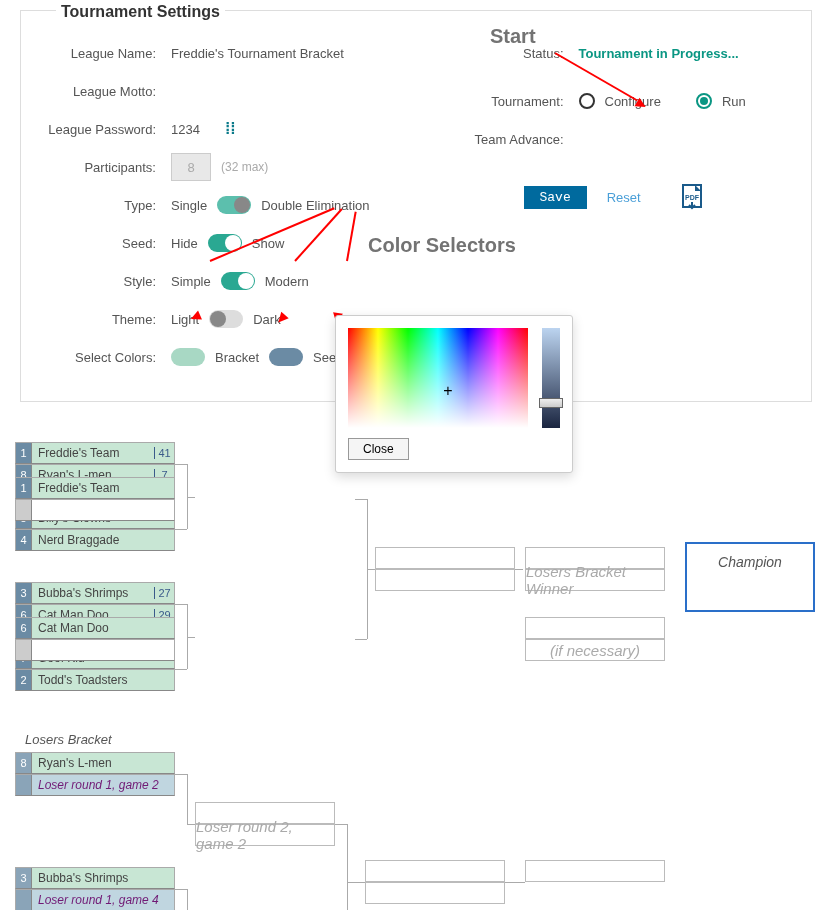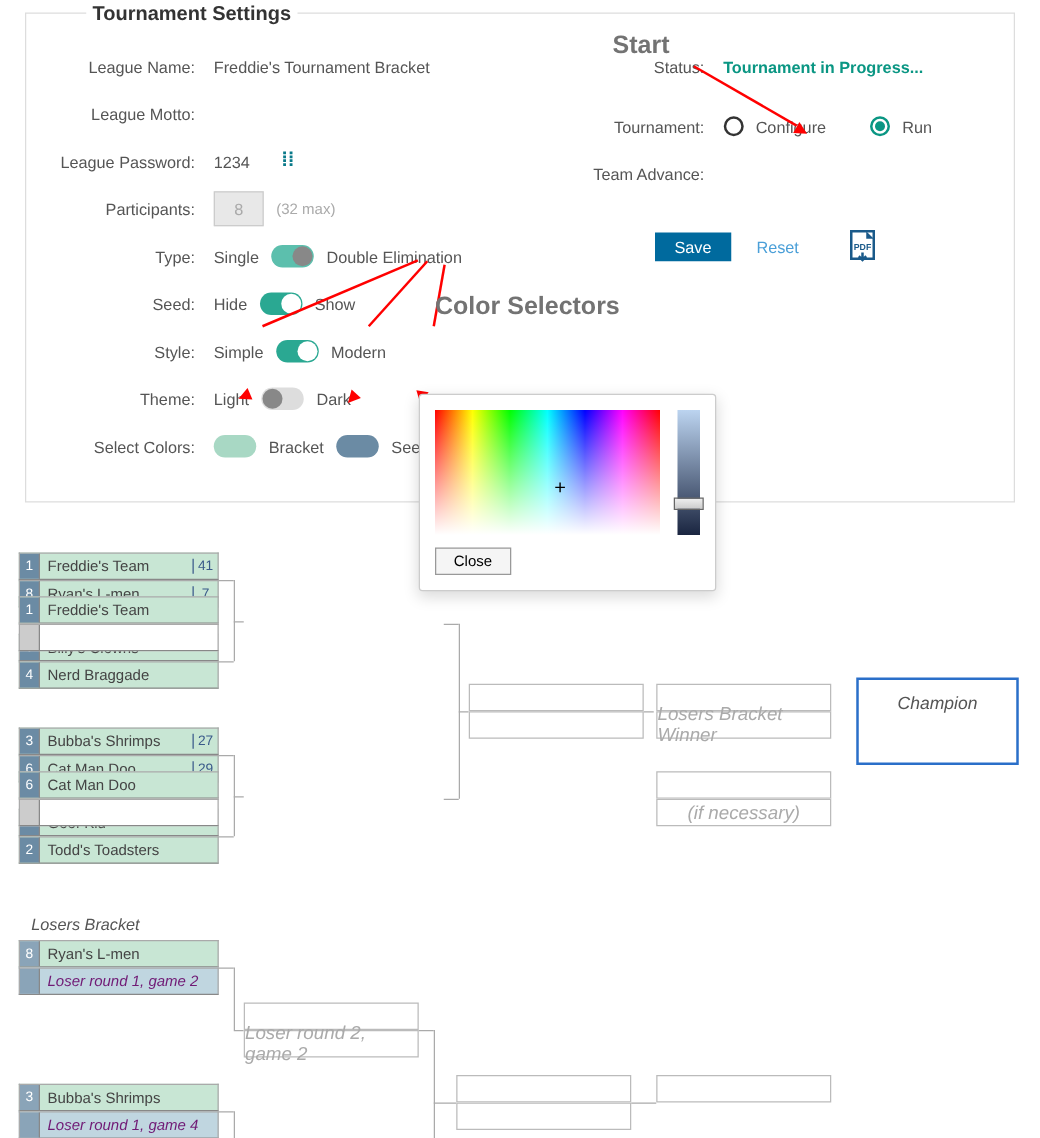--- a/index.html
+++ b/index.html
@@ -1,18 +1,18 @@
 <!DOCTYPE html>
 <html><head>
 <meta charset="utf-8">
 <style>
 * { box-sizing: border-box; margin: 0; padding: 0; }
 body { font-family: "Segoe UI", Arial, sans-serif; font-size: 13px; color: #333; background: #fff; width: 832px; }
 .settings-panel { border: 1px solid #ddd; margin: 10px 20px; padding: 10px 20px 20px; position: relative; }
-.settings-title { font-weight: bold; font-size: 16px; position: relative; top: -18px; background: #fff; display: inline-block; padding: 0 5px; margin-left: 28px; }
+.settings-title { font-weight: bold; font-size: 16px; position: relative; top: -18px; background: #fff; display: inline-block; padding: 0 5px; margin-left: 15px; }
 .settings-row { display: flex; }
 .settings-left { width: 55%; }
 .settings-right { width: 45%; padding-left: 10px; }
 .form-row { display: flex; align-items: center; margin-bottom: 10px; min-height: 28px; }
 .form-label { width: 130px; text-align: right; padding-right: 15px; color: #555; }
 .form-value { color: #555; display: flex; align-items: center; gap: 10px; }
 .num-box { width: 40px; height: 28px; background: #e8e8e8; border: 1px solid #ccc; display: flex; align-items: center; justify-content: center; color: #aaa; }
 .max-hint { color: #aaa; font-size: 12px; }
 .toggle { width: 34px; height: 18px; border-radius: 9px; position: relative; display: inline-block; }
 .toggle-knob { width: 16px; height: 16px; border-radius: 50%; position: absolute; top: 1px; }
@@ -23,21 +23,21 @@
 .toggle.off { background: #ddd; }
 .toggle.off .toggle-knob { left: 1px; background: #888; }
 .color-chip { width: 34px; height: 18px; border-radius: 9px; display: inline-block; }
 .chip-green { background: #a8d8c4; }
 .chip-blue { background: #6b8ba4; }
 .chip-dark { background: #2b3440; }
 .radio { width: 16px; height: 16px; border: 2px solid #333; border-radius: 50%; display: inline-block; position: relative; }
 .radio.selected { border-color: #0a9683; }
 .radio.selected::after { content: ""; width: 8px; height: 8px; background: #0a9683; border-radius: 50%; position: absolute; top: 2px; left: 2px; }
 .status-text { color: #0a9683; font-weight: bold; }
-.btn-save { background: #006a9e; color: #fff; border: none; padding: 4px 16px; font-size: 13px; cursor: pointer; }
+.btn-save { background: #006a9e; color: #fff; border: none; padding: 4px 16px; font-size: 13px; cursor: pointer; font-family: Liberation Mono, monospace; }
 .btn-reset { color: #4a9fd8; background: none; border: none; font-size: 13px; cursor: pointer; margin-left: 20px; }
 .pdf-icon { width: 24px; height: 28px; margin-left: 40px; }
 .annotation { position: absolute; color: #737373; font-weight: bold; font-size: 20px; pointer-events: none; z-index: 50; }
 .arrow-line { position: absolute; background: #f00; height: 2px; transform-origin: left center; z-index: 49; }
 .arrow-head { position: absolute; width: 0; height: 0; border-left: 10px solid #f00; border-top: 5px solid transparent; border-bottom: 5px solid transparent; transform-origin: left center; z-index: 49; }
 .hash-icon { color: #0a7a8a; font-weight: bold; font-size: 16px; margin-left: 15px; }
 
 .bracket-area { margin: 20px 15px; position: relative; }
 .seed-box { display: inline-flex; align-items: center; background: #c8e6d4; border: 1px solid #aaa; border-bottom: 1px solid #888; height: 22px; width: 160px; font-size: 12px; color: #444; }
 .seed-box.empty { background: #fff; font-style: italic; color: #aaa; }
@@ -171,21 +171,21 @@
         </svg>
       </div>
     </div>
   </div>
 </div>
 
 <div class="annotation" style="top:25px;left:490px">Start</div>
 <div class="arrow-line" style="top:52px;left:555px;width:95px;transform:rotate(30deg)"></div>
 <div class="arrow-head" style="top:97px;left:637px;transform:rotate(30deg)"></div>
 
-<div class="annotation" style="top:234px;left:348px">Color Selectors</div>
+<div class="annotation" style="top:234px;left:368px">Color Selectors</div>
 <div class="arrow-line" style="top:260px;left:210px;width:135px;transform:rotate(-23deg)"></div>
 <div class="arrow-head" style="top:310px;left:200px;transform:rotate(157deg)"></div>
 <div class="arrow-line" style="top:260px;left:295px;width:70px;transform:rotate(-48deg)"></div>
 <div class="arrow-head" style="top:310px;left:285px;transform:rotate(132deg)"></div>
 <div class="arrow-line" style="top:260px;left:347px;width:50px;transform:rotate(-80deg)"></div>
 <div class="arrow-head" style="top:308px;left:338px;transform:rotate(100deg)"></div>
 
 <div class="color-picker" style="top:315px;left:335px">
   <div class="picker-canvas">
     <div class="picker-cursor" style="top:63px;left:100px">+</div>

